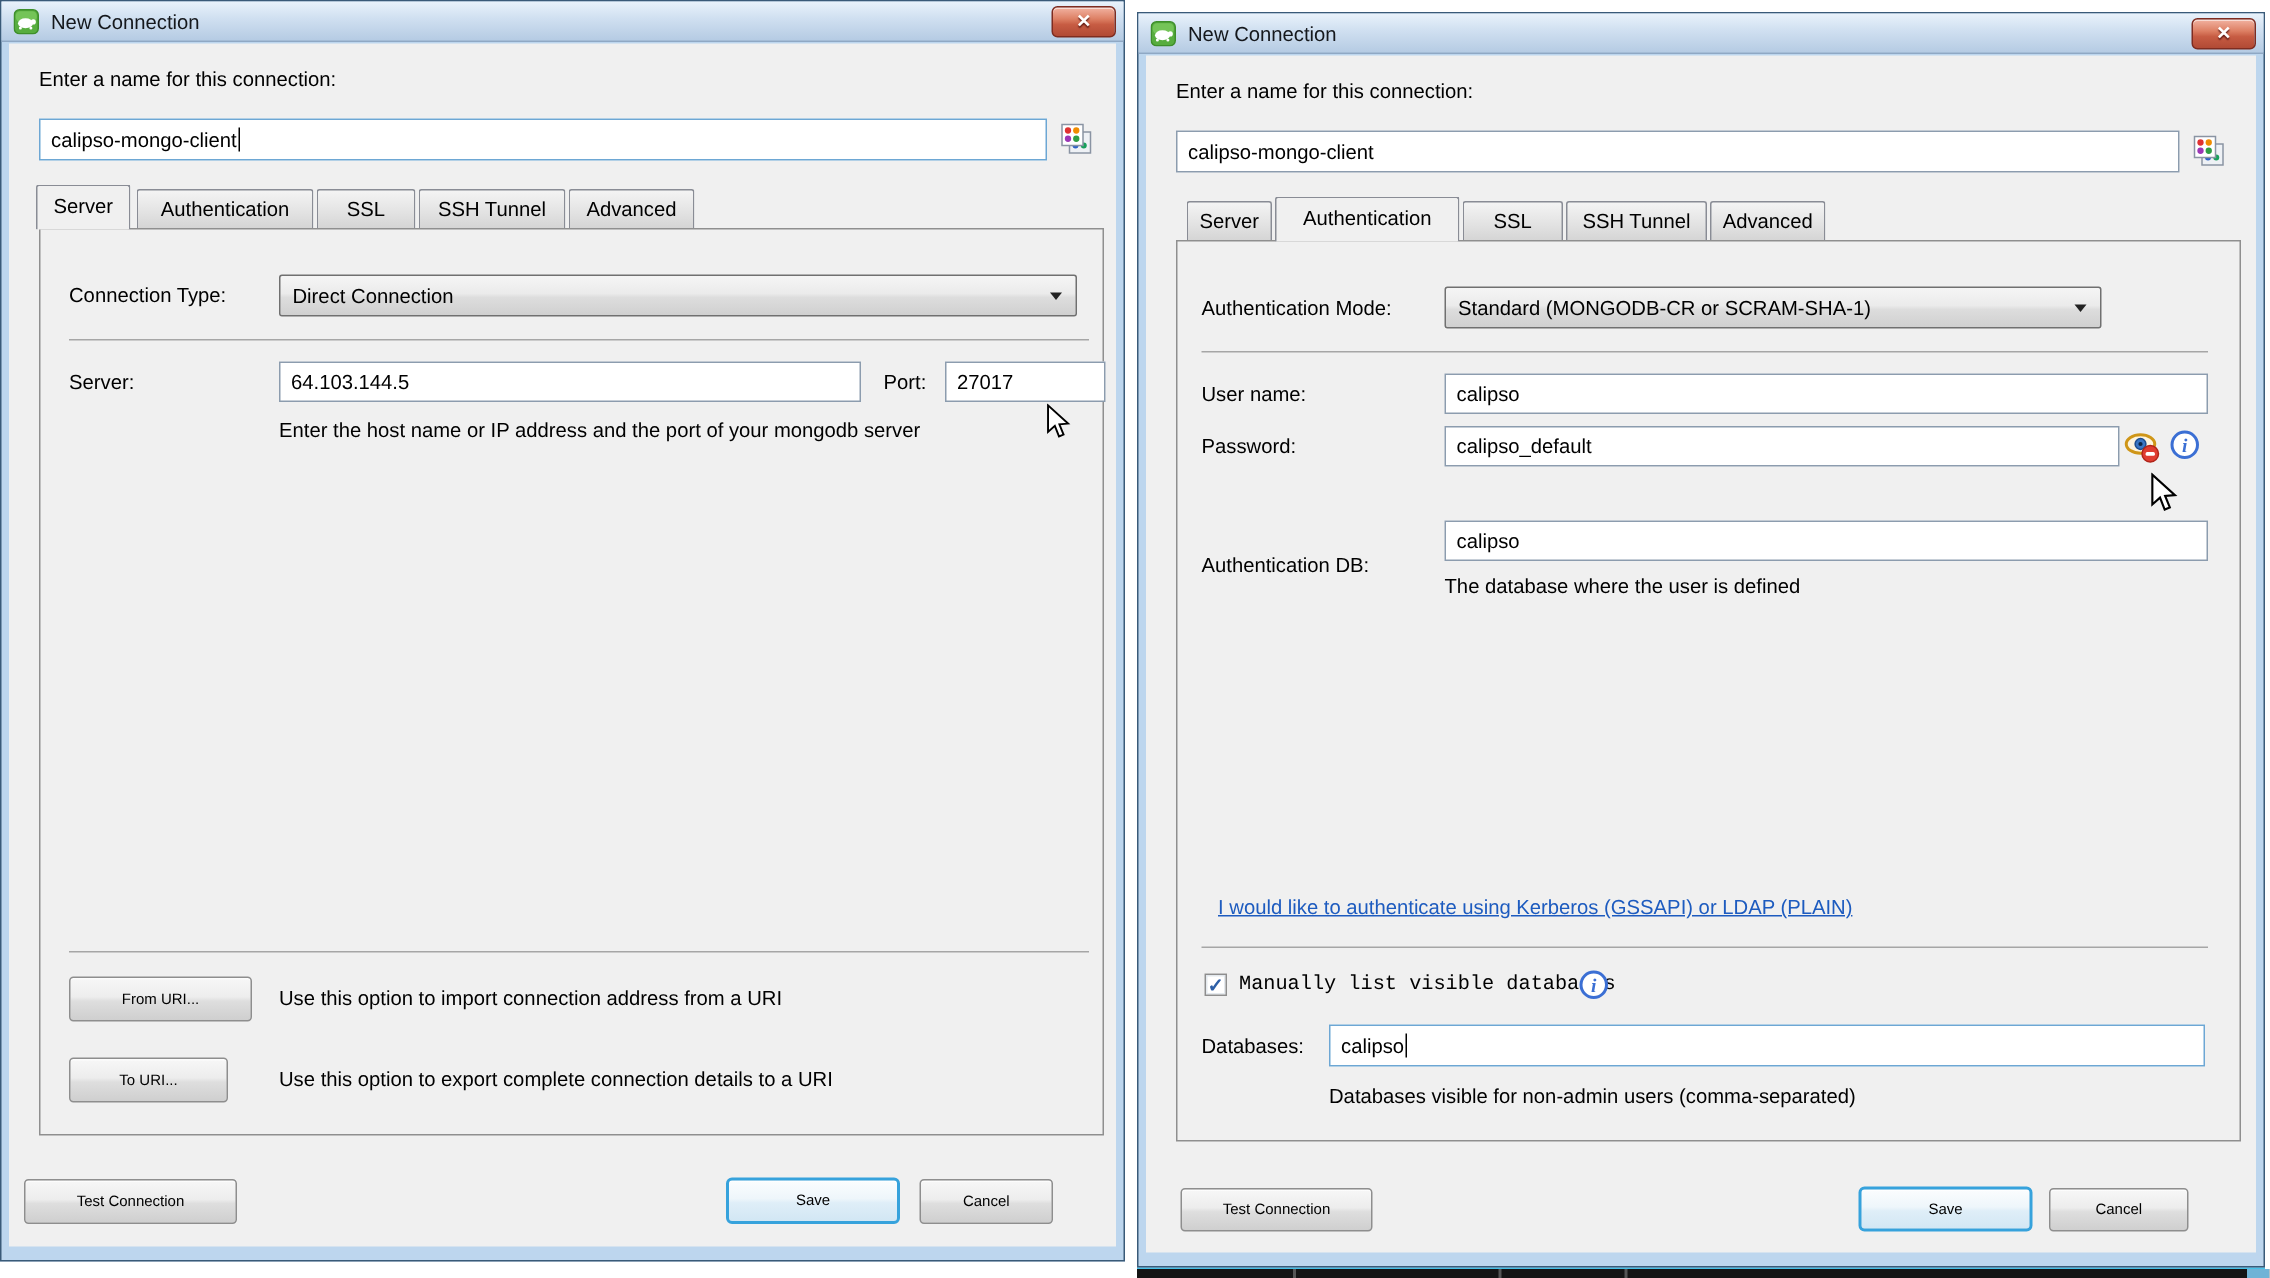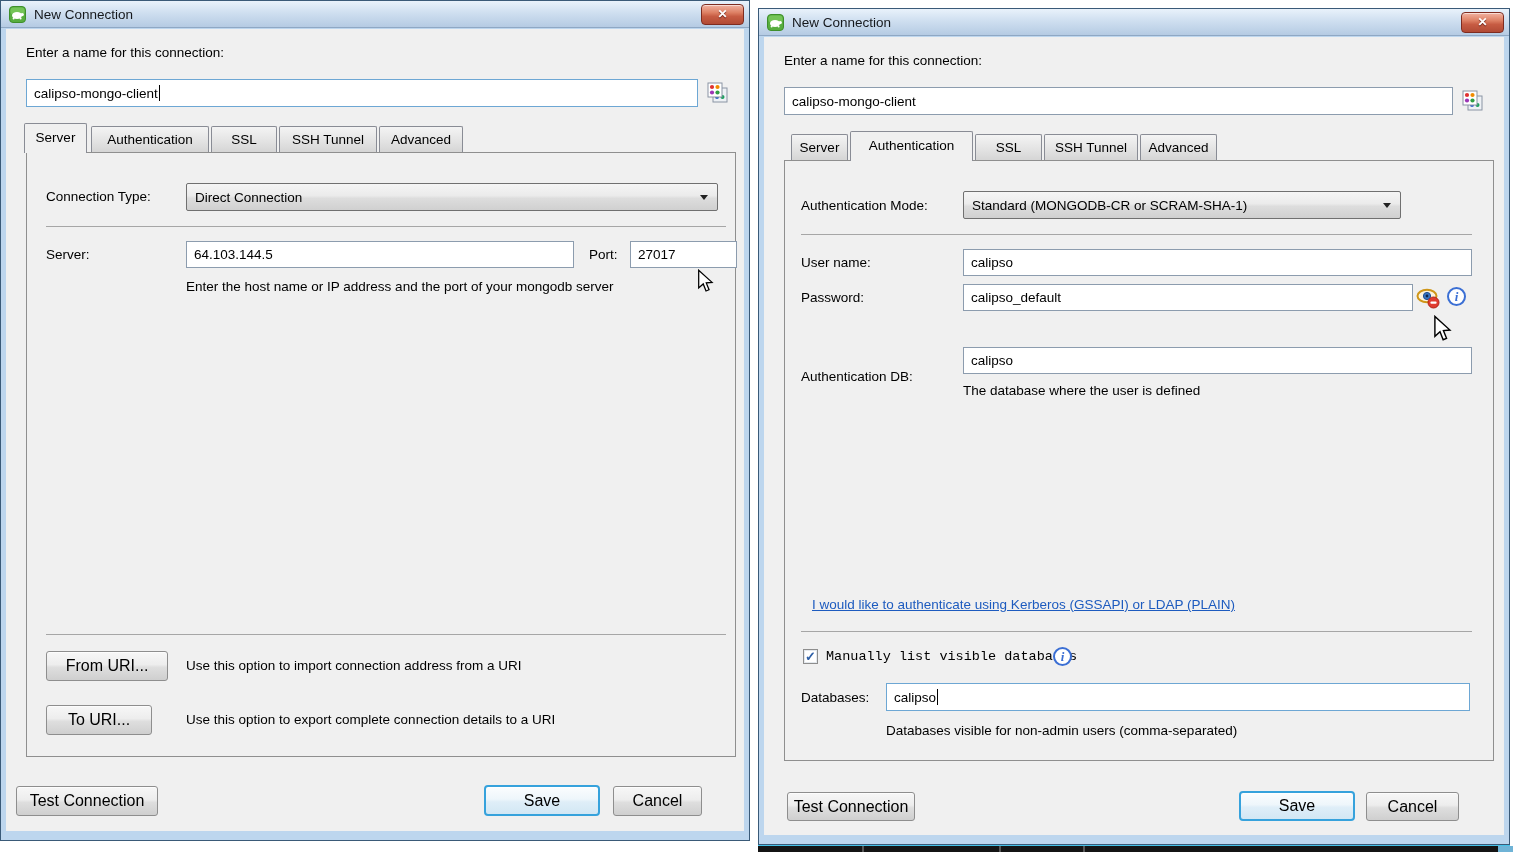--- a/index.html
+++ b/index.html
@@ -55,21 +55,21 @@
     border:1px solid #898c95; border-bottom:none; border-radius:2px 2px 0 0;
     background:linear-gradient(180deg,#f4f4f4 0%,#e2e2e2 60%,#d5d5d5 100%);
     z-index:1; cursor:pointer; overflow:hidden; white-space:nowrap;
   }
   .tab.active{top:94px; height:30px; line-height:28px; background:var(--client_bg); z-index:3;}
   .panel{position:absolute; border:1px solid var(--panel_border); background:var(--client_bg); z-index:2;}
   .sep{position:absolute; height:1px; background:#a6a6a6;}
   .btn{
     position:absolute; border:1px solid #8e8e8e; border-radius:3px;
     background:linear-gradient(180deg,#f7f7f7 0%,#ededed 45%,#dedede 55%,#cfcfcf 100%);
-    font-family:"Liberation Sans", sans-serif; font-size:16px; color:#000;
+    font-family:"Liberation Sans", sans-serif; font-size:10px; color:#000;
     cursor:pointer; box-shadow:inset 0 1px 0 rgba(255,255,255,.7);
   }
   .btn.default{
     border:2px solid var(--save_border); border-radius:4px;
     background:linear-gradient(180deg,#fbfdfe 0%,#eef6fb 45%,#dfeef8 55%,#d2e7f4 100%);
   }
   .help{white-space:nowrap;}
   .link{color:var(--link); text-decoration:underline; white-space:nowrap; cursor:pointer;}
   .checkbox{
     position:absolute; width:15px; height:15px; background:#fff; border:1px solid #8e8e8e;

